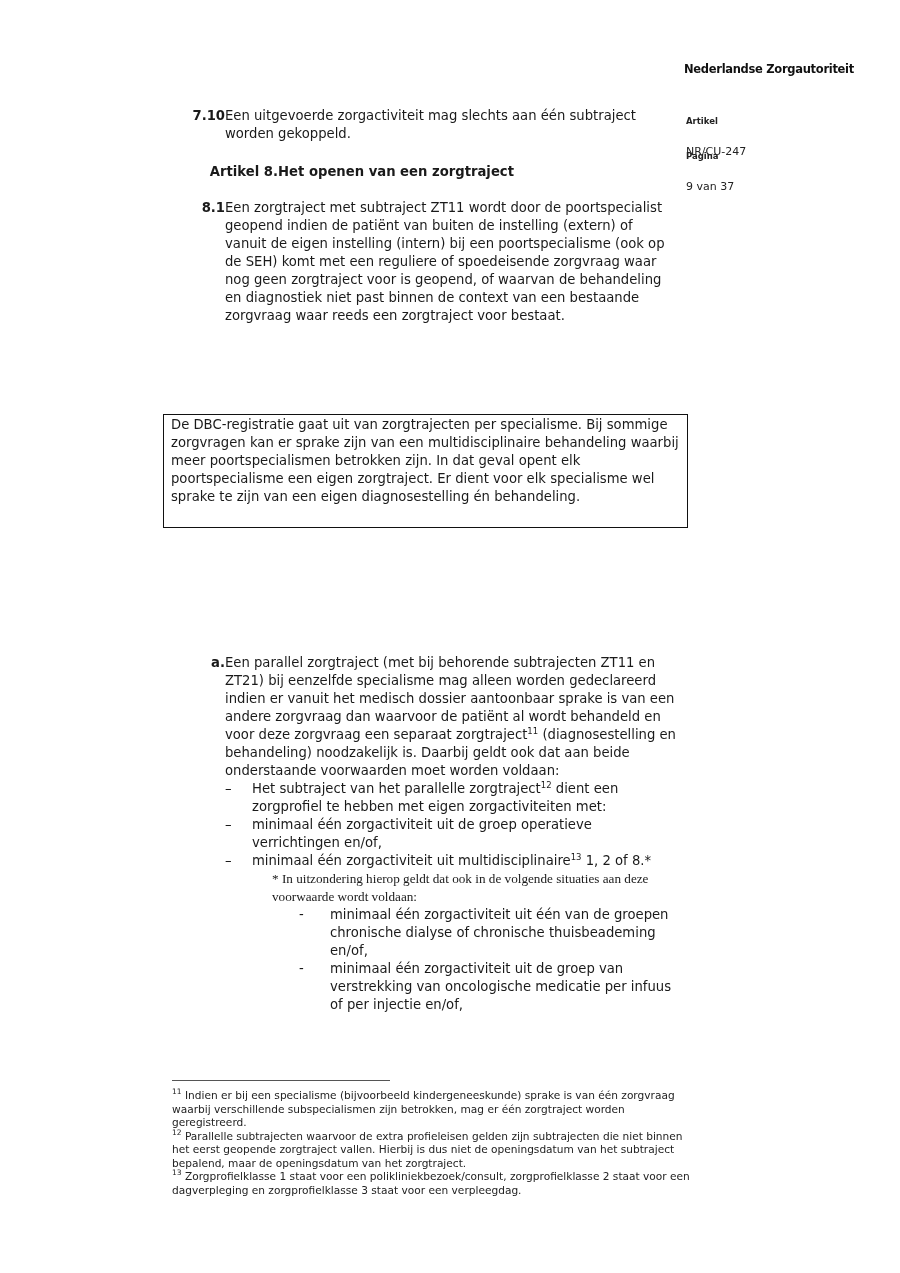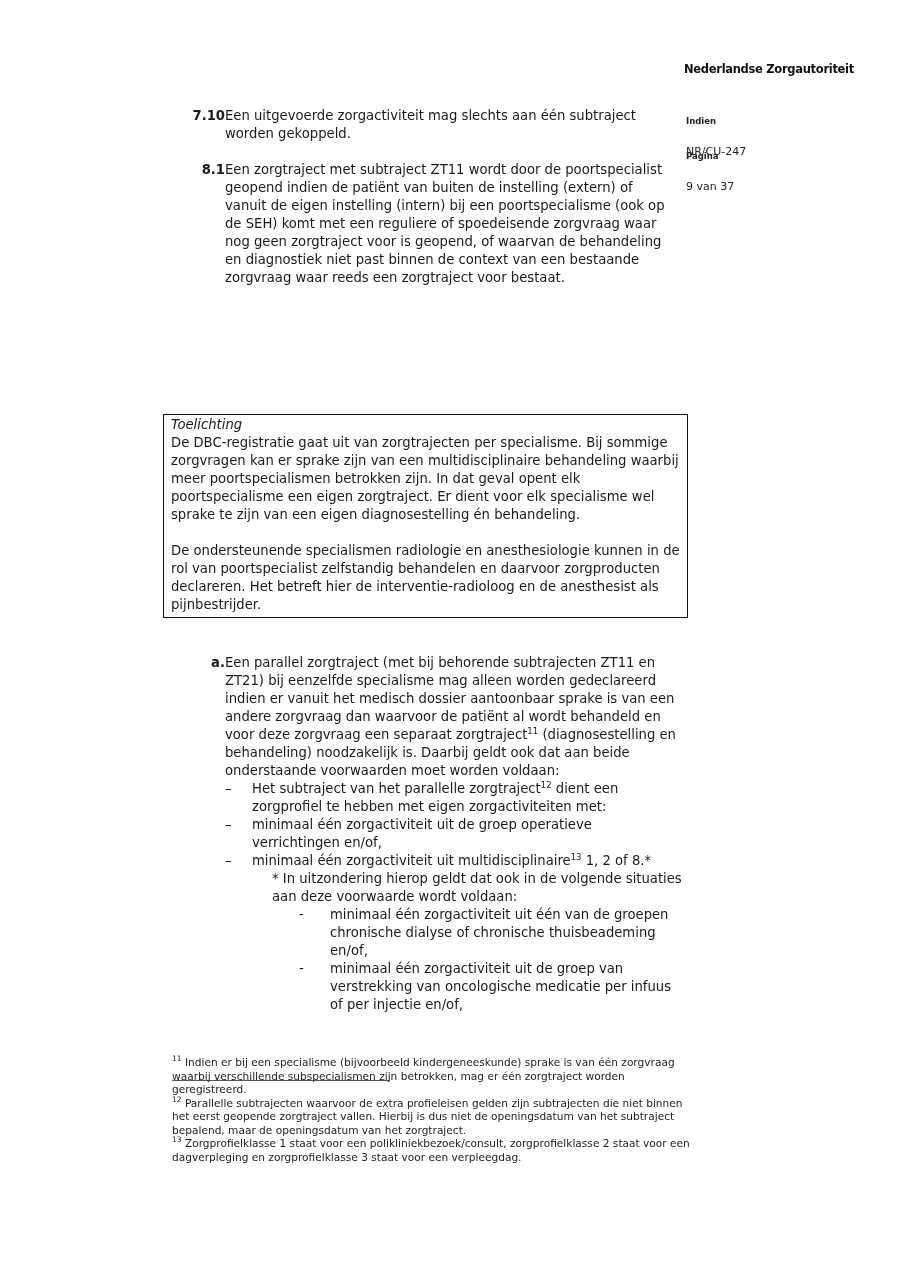--- a/index.html
+++ b/index.html
@@ -31,62 +31,64 @@
       border: 1.5px solid #111; padding: 1px 7px 3px 7px;
       font-size: 13.2px; line-height: 18px;
     }
     .note-title { font-style: italic; }
     .note-gap { height: 18px; }
 
     .item-a { position: absolute; left: 172px; top: 654px; width: 510px; font-size: 13.2px; line-height: 18px; }
     .dash-list { margin: 0; padding: 0; list-style: none; }
     .dash-item { display: flex; }
     .dash { width: 27px; flex: none; text-align: left; }
-    .exception { padding-left: 47px; }
+    .exception { padding-left: 47px; font-family: Liberation Serif, serif; }
     .sub-list { padding-left: 74px; }
     .sub-dash { width: 31px; flex: none; }
     sup { font-size: 8.5px; line-height: 0; vertical-align: super; }
 
     .fn-rule { position: absolute; left: 172px; top: 1080px; width: 218px; border-top: 1px solid #555; }
-    .footnotes { position: absolute; left: 172px; top: 1056px; width: 520px; font-size: 10.6px; line-height: 13.5px; color: #222; }
+    .footnotes { position: absolute; left: 172px; top: 1089px; width: 520px; font-size: 10.6px; line-height: 13.5px; color: #222; }
     .footnotes sup { font-size: 7.5px; }
   </style>
 </head>
 <body>
 
 <div class="org-name">Nederlandse Zorgautoriteit</div>
 
 <div class="meta meta-k">
-  <div class="meta-label">Indien</div>
+  <div class="meta-label">Artikel</div>
   <div class="meta-val">NR/CU-247</div>
 </div>
 <div class="meta meta-p">
   <div class="meta-label">Pagina</div>
   <div class="meta-val">9 van 37</div>
 </div>
 
 <div class="content">
   <div class="num-row">
     <div class="num">7.10</div>
     <div class="num-text">Een uitgevoerde zorgactiviteit mag slechts aan één subtraject worden gekoppeld.</div>
   </div>
 
+  <div class="article">
+    <div class="num">Artikel 8.</div>
+    <div>Het openen van een zorgtraject</div>
+  </div>
 
 
   <div class="num-row para">
     <div class="num">8.1</div>
     <div class="num-text">Een zorgtraject met subtraject ZT11 wordt door de poortspecialist geopend indien de patiënt van buiten de instelling (extern) of vanuit de eigen instelling (intern) bij een poortspecialisme (ook op de SEH) komt met een reguliere of spoedeisende zorgvraag waar nog geen zorgtraject voor is geopend, of waarvan de behandeling en diagnostiek niet past binnen de context van een bestaande zorgvraag waar reeds een zorgtraject voor bestaat.</div>
   </div>
 </div>
 
 <div class="note-box">
-  <div class="note-title">Toelichting</div>
   <div>De DBC-registratie gaat uit van zorgtrajecten per specialisme. Bij sommige zorgvragen kan er sprake zijn van een multidisciplinaire behandeling waarbij meer poortspecialismen betrokken zijn. In dat geval opent elk poortspecialisme een eigen zorgtraject. Er dient voor elk specialisme wel sprake te zijn van een eigen diagnosestelling én behandeling.</div>
   <div class="note-gap"></div>
-  <div>De ondersteunende specialismen radiologie en anesthesiologie kunnen in de rol van poortspecialist zelfstandig behandelen en daarvoor zorgproducten declareren. Het betreft hier de interventie-radioloog en de anesthesist als pijnbestrijder.</div>
 </div>
 
 <div class="item-a">
   <div class="num-row">
     <div class="num">a.</div>
     <div class="num-text">
       <span>Een parallel zorgtraject (met bij behorende subtrajecten ZT11 en ZT21) bij eenzelfde specialisme mag alleen worden gedeclareerd indien er vanuit het medisch dossier aantoonbaar sprake is van een andere zorgvraag dan waarvoor de patiënt al wordt behandeld en voor deze zorgvraag een separaat zorgtraject</span><sup>11</sup><span> (diagnosestelling en behandeling) noodzakelijk is. Daarbij geldt ook dat aan beide onderstaande voorwaarden moet worden voldaan:</span>
 
       <ul class="dash-list">
         <li class="dash-item">

